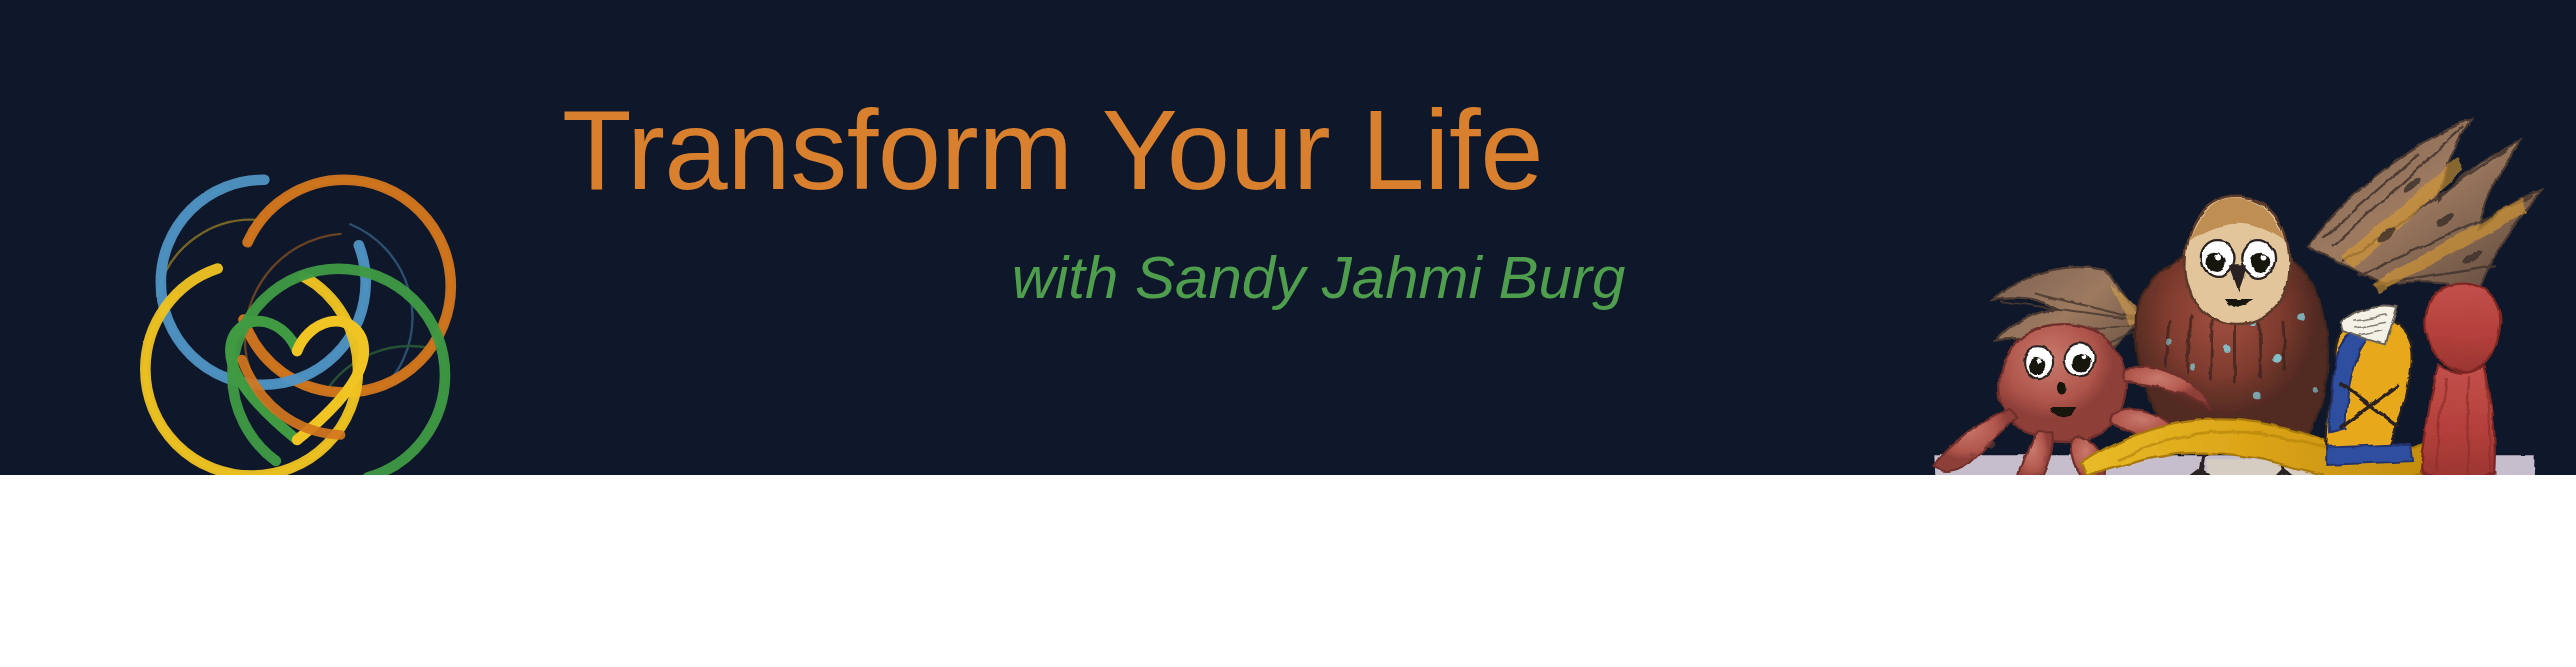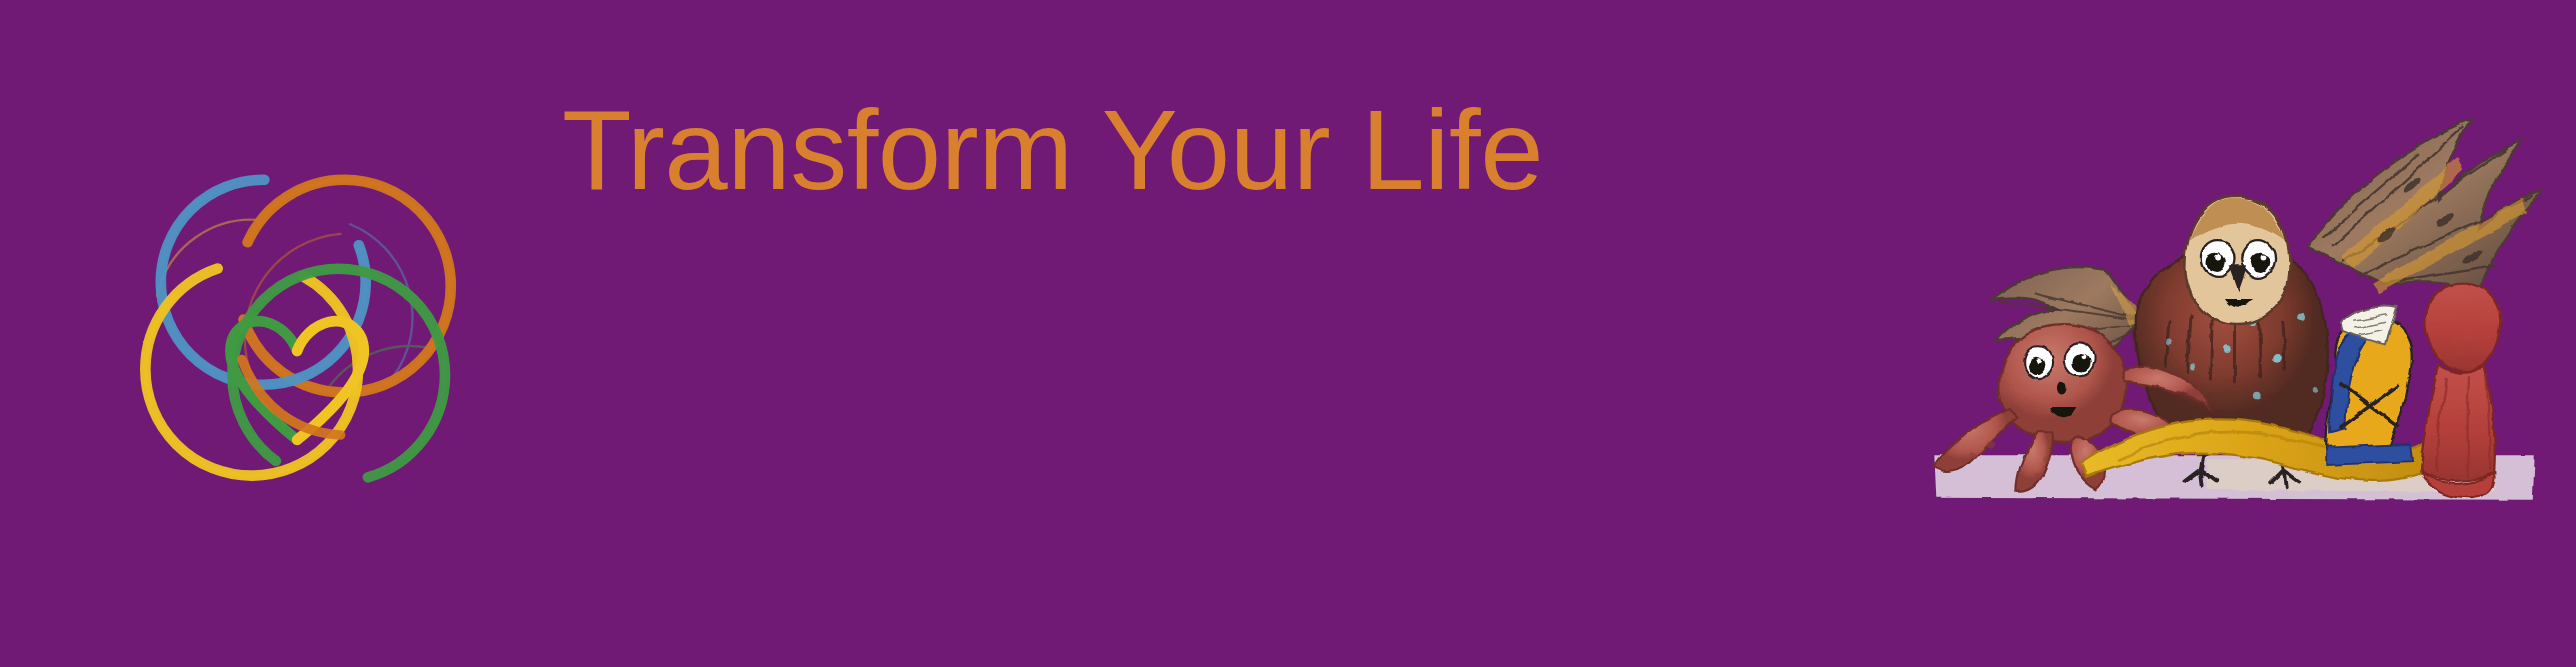--- a/index.html
+++ b/index.html
@@ -7,22 +7,22 @@
     padding: 0;
     background: #ffffff;
   }
   body {
     font-family: "Liberation Sans", sans-serif;
   }
 
   #banner {
     position: relative;
     width: 2576px;
-    height: 667px;
-    background: #701a75;
+    height: 475px;
+    background: #0f172a;
     overflow: hidden;
   }
 
   
   #logo {
     position: absolute;
     left: 97px;
     top: 116px;
     width: 406px;
     height: 406px;
@@ -136,20 +136,21 @@
                  C 276 221 258 209 240 213
                  C 224 217 212 229 207 243" stroke="#f0c421" stroke-width="11"></path>
 
         <path d="M 150 252 C 168 300 206 328 252 330" stroke="#d2761f" stroke-width="10" opacity="0.92"></path>
       </g>
     </svg>
   </div>
 
   <div id="headline">
     <div class="line" id="line-transform">Transform Your Life</div>
+    <div class="line" id="line-with">with Sandy Jahmi Burg</div>
   </div>
 
   <div id="artwork">
     <svg viewBox="0 0 660 460" xmlns="http://www.w3.org/2000/svg" aria-hidden="true">
       <defs>
         <filter id="wc">
           <feTurbulence type="fractalNoise" baseFrequency="0.035" numOctaves="3" result="t"></feTurbulence>
           <feDisplacementMap in="SourceGraphic" in2="t" scale="7" xChannelSelector="R" yChannelSelector="G"></feDisplacementMap>
         </filter>
         <filter id="wcsoft">

